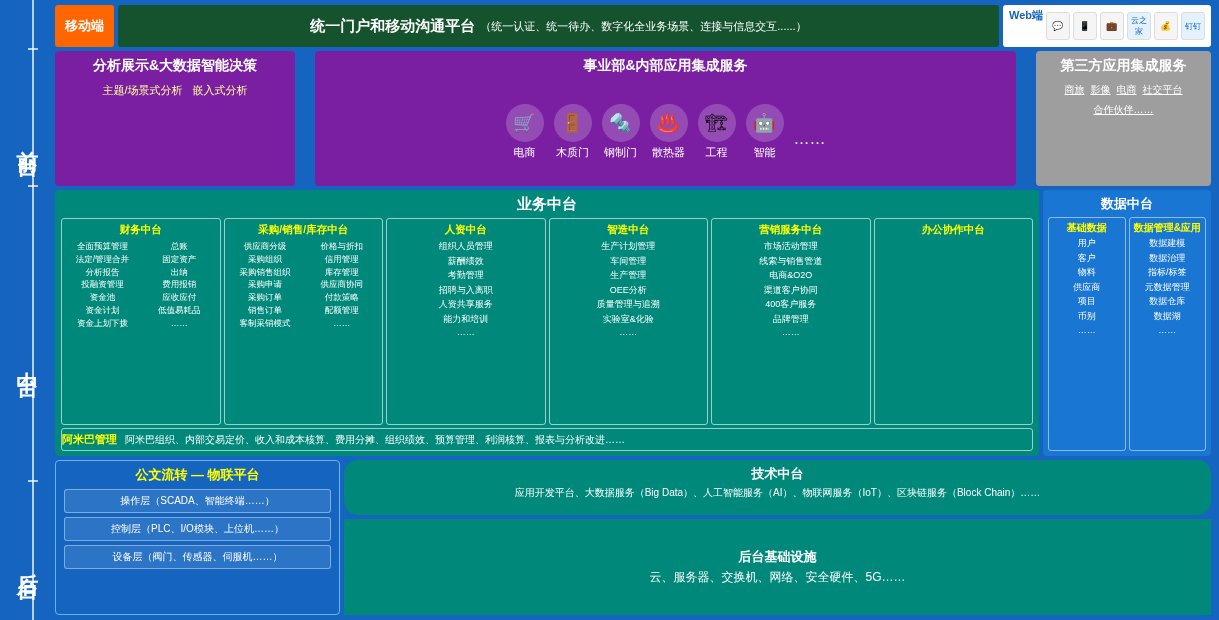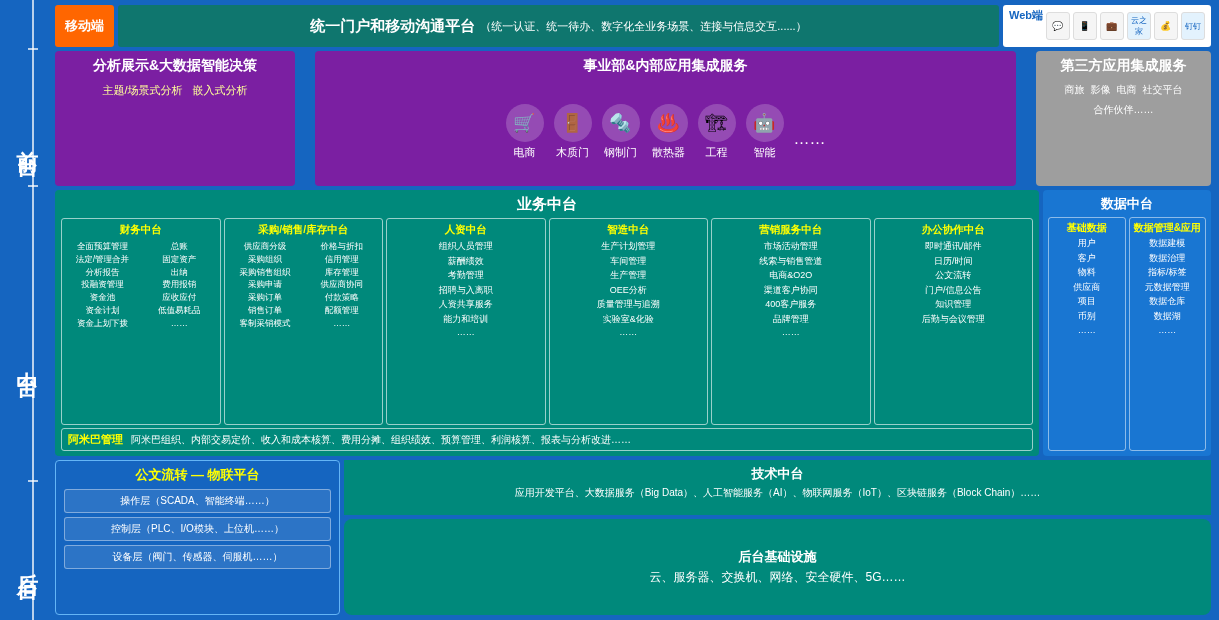--- a/index.html
+++ b/index.html
@@ -69,21 +69,21 @@
       color: white;
       font-size: 13px;
       font-weight: bold;
       padding: 0 10px;
       display: flex;
       align-items: center;
       border-radius: 3px;
       flex-shrink: 0;
     }
     .unified-portal {
-      background: #0f766e;
+      background: #14532d;
       color: white;
       font-size: 14px;
       font-weight: bold;
       flex: 1;
       display: flex;
       align-items: center;
       justify-content: center;
       border-radius: 3px;
       gap: 5px;
     }
@@ -202,20 +202,21 @@
     .third-party-items {
       display: flex;
       gap: 6px;
       justify-content: center;
       flex-wrap: wrap;
       margin-top: 5px;
     }
     .third-party-item {
       color: white;
       font-size: 10px;
+      text-decoration: underline;
     }
     
     .mid-section {
       display: flex;
       flex: 1;
       gap: 4px;
       min-height: 0;
     }
     .business-platform {
       flex: 1;
@@ -285,21 +286,21 @@
     }
     .dept-block.procurement .dept-item {
       font-size: 8.5px;
     }
     
     .amiba-row {
       display: flex;
       margin-top: 3px;
       border: 1px solid rgba(255,255,255,0.6);
       border-radius: 3px;
-      padding: 3px 6px;
+      padding: 3px 0;
       align-items: center;
       gap: 8px;
     }
     .amiba-label {
       color: #ffff00;
       font-size: 11px;
       font-weight: bold;
       white-space: nowrap;
     }
     .amiba-desc {
@@ -386,41 +387,41 @@
       text-align: center;
     }
     .tech-back-block {
       flex: 1;
       display: flex;
       flex-direction: column;
       gap: 4px;
     }
     .tech-platform {
       background: #00897b;
-      border-radius: 0;
+      border-radius: 14px;
       padding: 5px 10px;
       flex: 0 0 55px;
       display: flex;
       flex-direction: column;
     }
     .tech-title {
       color: white;
       font-size: 13px;
       font-weight: bold;
       text-align: center;
       margin-bottom: 3px;
     }
     .tech-desc {
       color: white;
       font-size: 10px;
       text-align: center;
     }
     .back-infra {
       background: #00897b;
-      border-radius: 8px;
+      border-radius: 0;
       padding: 5px 10px;
       flex: 1;
       display: flex;
       flex-direction: column;
       justify-content: center;
     }
     .back-title {
       color: white;
       font-size: 13px;
       font-weight: bold;
@@ -619,28 +620,20 @@
               <span class="dept-item">电商&amp;O2O</span>
               <span class="dept-item">渠道客户协同</span>
               <span class="dept-item">400客户服务</span>
               <span class="dept-item">品牌管理</span>
               <span class="dept-more">……</span>
             </div>
           </div>
 
           <div class="dept-block">
             <div class="dept-title">办公协作中台</div>
-            <div class="dept-items" style="flex-direction:column;">
-              <span class="dept-item">即时通讯/邮件</span>
-              <span class="dept-item">日历/时间</span>
-              <span class="dept-item">公文流转</span>
-              <span class="dept-item">门户/信息公告</span>
-              <span class="dept-item">知识管理</span>
-              <span class="dept-item">后勤与会议管理</span>
-            </div>
           </div>
         </div>
 
         <div class="amiba-row">
           <span class="amiba-label">阿米巴管理</span>
           <span class="amiba-desc">阿米巴组织、内部交易定价、收入和成本核算、费用分摊、组织绩效、预算管理、利润核算、报表与分析改进……</span>
         </div>
       </div>
 
       <div class="data-platform">

